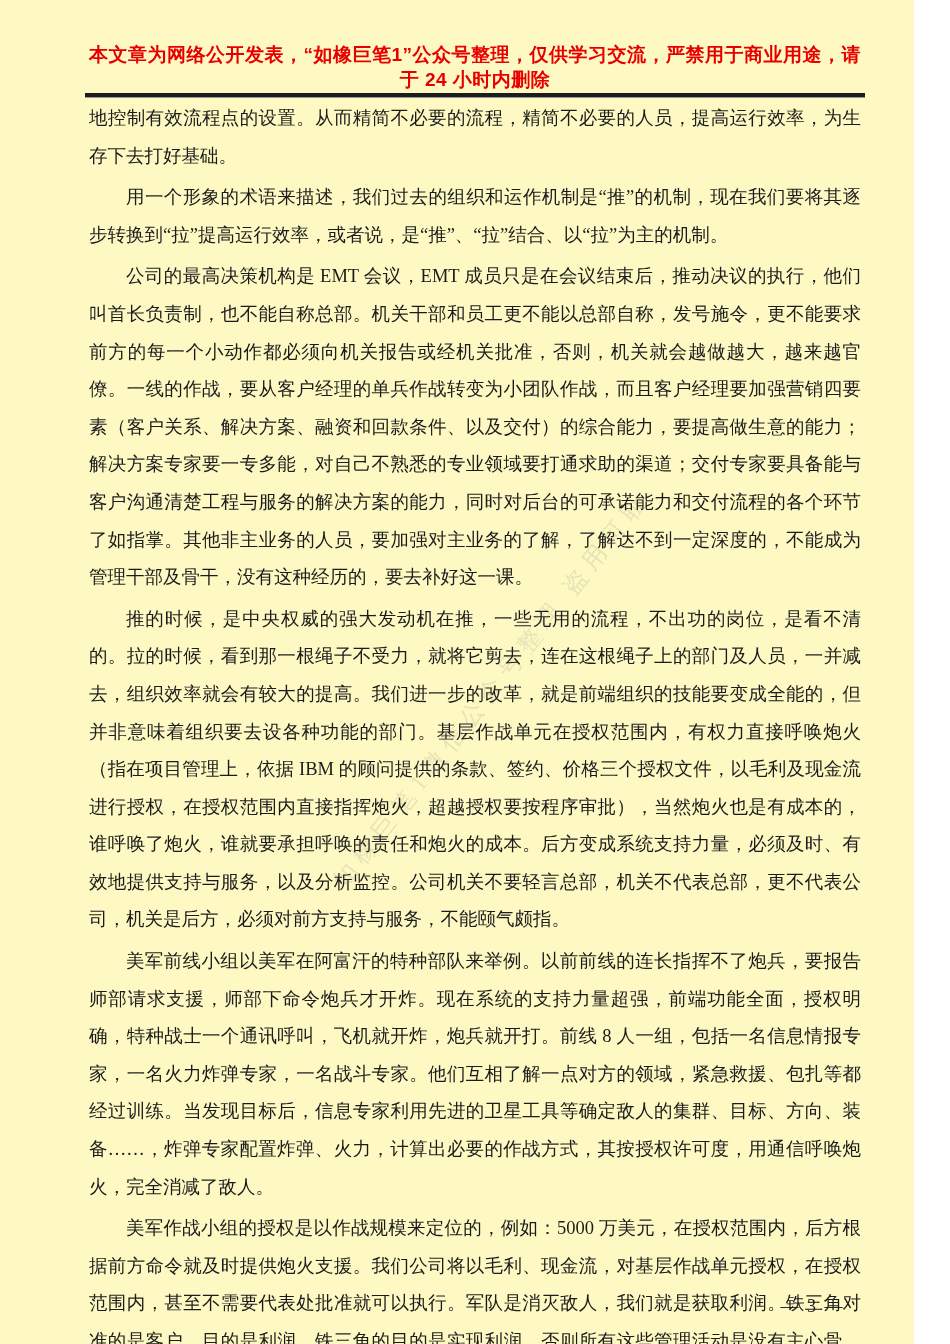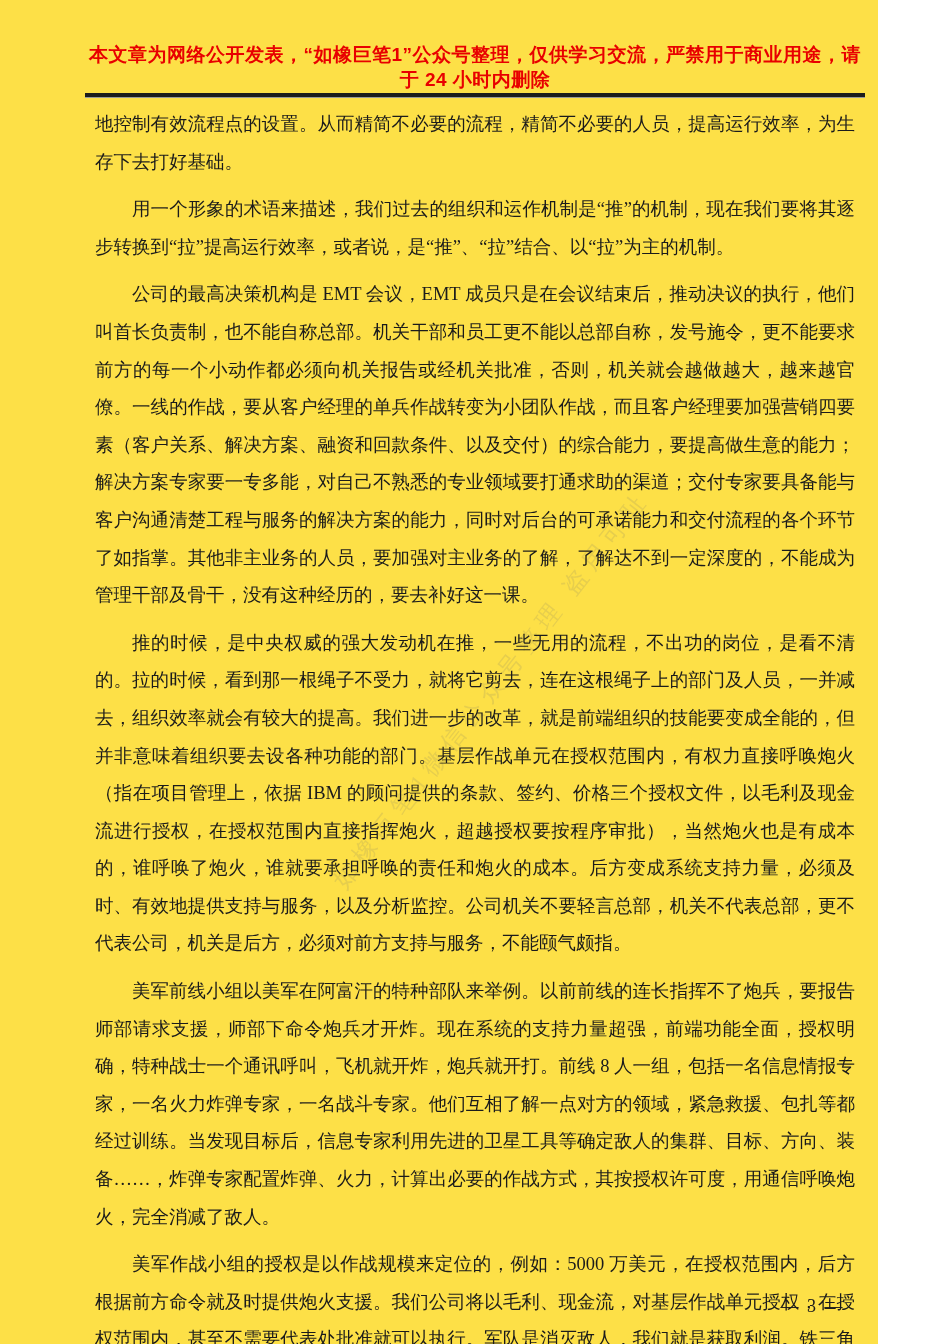--- a/index.html
+++ b/index.html
@@ -4,23 +4,24 @@
 <style>
   html, body {
     margin: 0;
     padding: 0;
     background: #ffffff;
   }
   .page {
     position: relative;
     width: 878px;
     height: 1344px;
-    background: #fde047;
+    background: #fef9c3;
     overflow: hidden;
     font-family: "Liberation Serif", "DejaVu Serif", serif;
+    padding-left: 36px;
   }
   .header-notice {
     position: absolute;
     left: 85px;
     width: 780px;
     top: 42px;
     color: #e80000;
     font-family: "Liberation Sans", "DejaVu Sans", sans-serif;
     font-weight: bold;
     font-size: 19px;
@@ -43,21 +44,21 @@
     width: 780px;
     top: 96px;
     font-size: 18.5px;
     line-height: 37.6px;
     color: #1b1b1b;
     text-align: justify;
     text-justify: inter-character;
     word-break: break-all;
   }
   .content p {
-    margin: 10px;
+    margin: 4px;
     padding: 0;
     text-indent: 2em;
   }
   .content p.no-indent {
     text-indent: 0;
   }
   .watermark {
     position: absolute;
     left: 250px;
     top: 688px;

